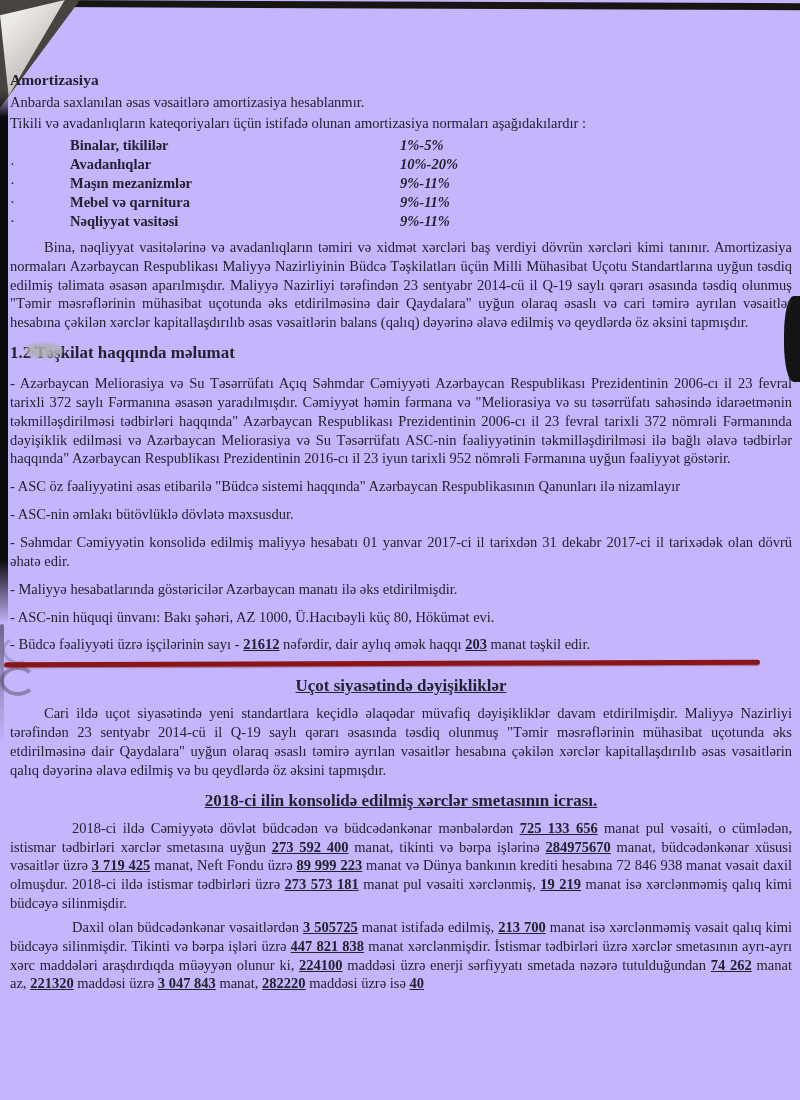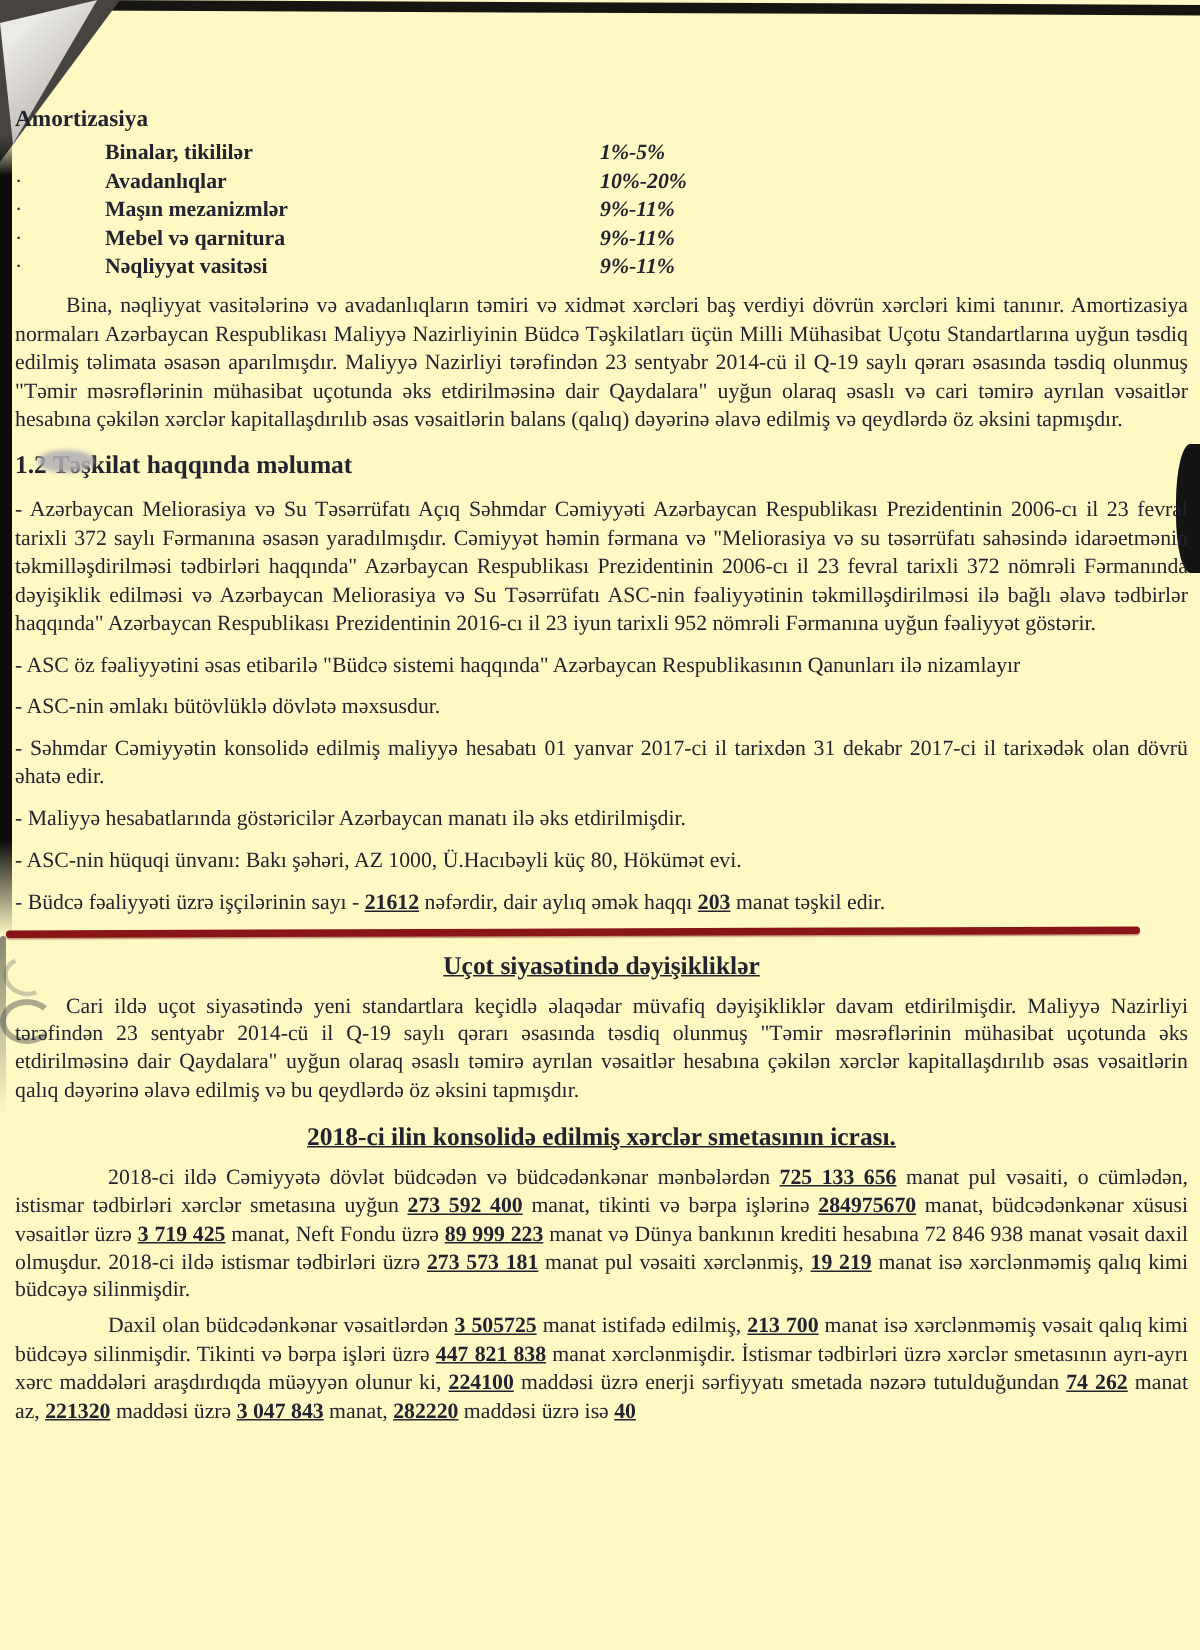--- a/index.html
+++ b/index.html
@@ -1,20 +1,20 @@
 <!DOCTYPE html>
 <html><head>
 <meta charset="utf-8">
 <style>
   * { margin:0; padding:0; box-sizing:border-box; }
   html,body { width:800px; }
   body { background:#d9d9d6; font-family:"Liberation Serif", serif; }
   .page {
     position:relative; width:800px; height:1100px;
-    background:#fef9c3; overflow:hidden;
+    background:#c4b5fd; overflow:hidden;
     color:#23232f; font-size:14.5px; line-height:1.3;
   }
   .content { position:absolute; top:70px; left:10px; width:782px; }
 
   
   .top-edge { position:absolute; top:0; left:52px; width:760px; height:7px;
     background:#161512; transform:rotate(0.25deg); transform-origin:left top; border-radius:0 0 3px 3px; }
   .corner-dark { position:absolute; top:0; left:0; width:80px; height:108px;
     background:#47443f; clip-path:polygon(0 0,100% 0,0 100%); }
   .corner-fold { position:absolute; top:0; left:0; width:72px; height:96px;
@@ -72,20 +72,22 @@
   <div class="left-edge"></div>
   <div class="left-edge-tail"></div>
   <div class="right-blot"></div>
   <div class="margin-smudge-a"></div>
   <div class="margin-smudge-b"></div>
 
   <div class="content">
 
     <h2 class="h-amort">Amortizasiya</h2>
 
+    <p class="para gap-xs">Anbarda saxlanılan əsas vəsaitlərə amortizasiya hesablanmır.</p>
+    <p class="para gap-xs">Tikili və avadanlıqların kateqoriyaları üçün istifadə olunan amortizasiya normaları  aşağıdakılardır :</p>
 
     <div class="rates">
       <div class="rate-row">
         <span class="rate-bullet"></span>
         <span class="rate-label">Binalar, tikililər</span>
         <span class="rate-value">1%-5%</span>
       </div>
       <div class="rate-row">
         <span class="rate-bullet">·</span>
         <span class="rate-label">Avadanlıqlar</span>

